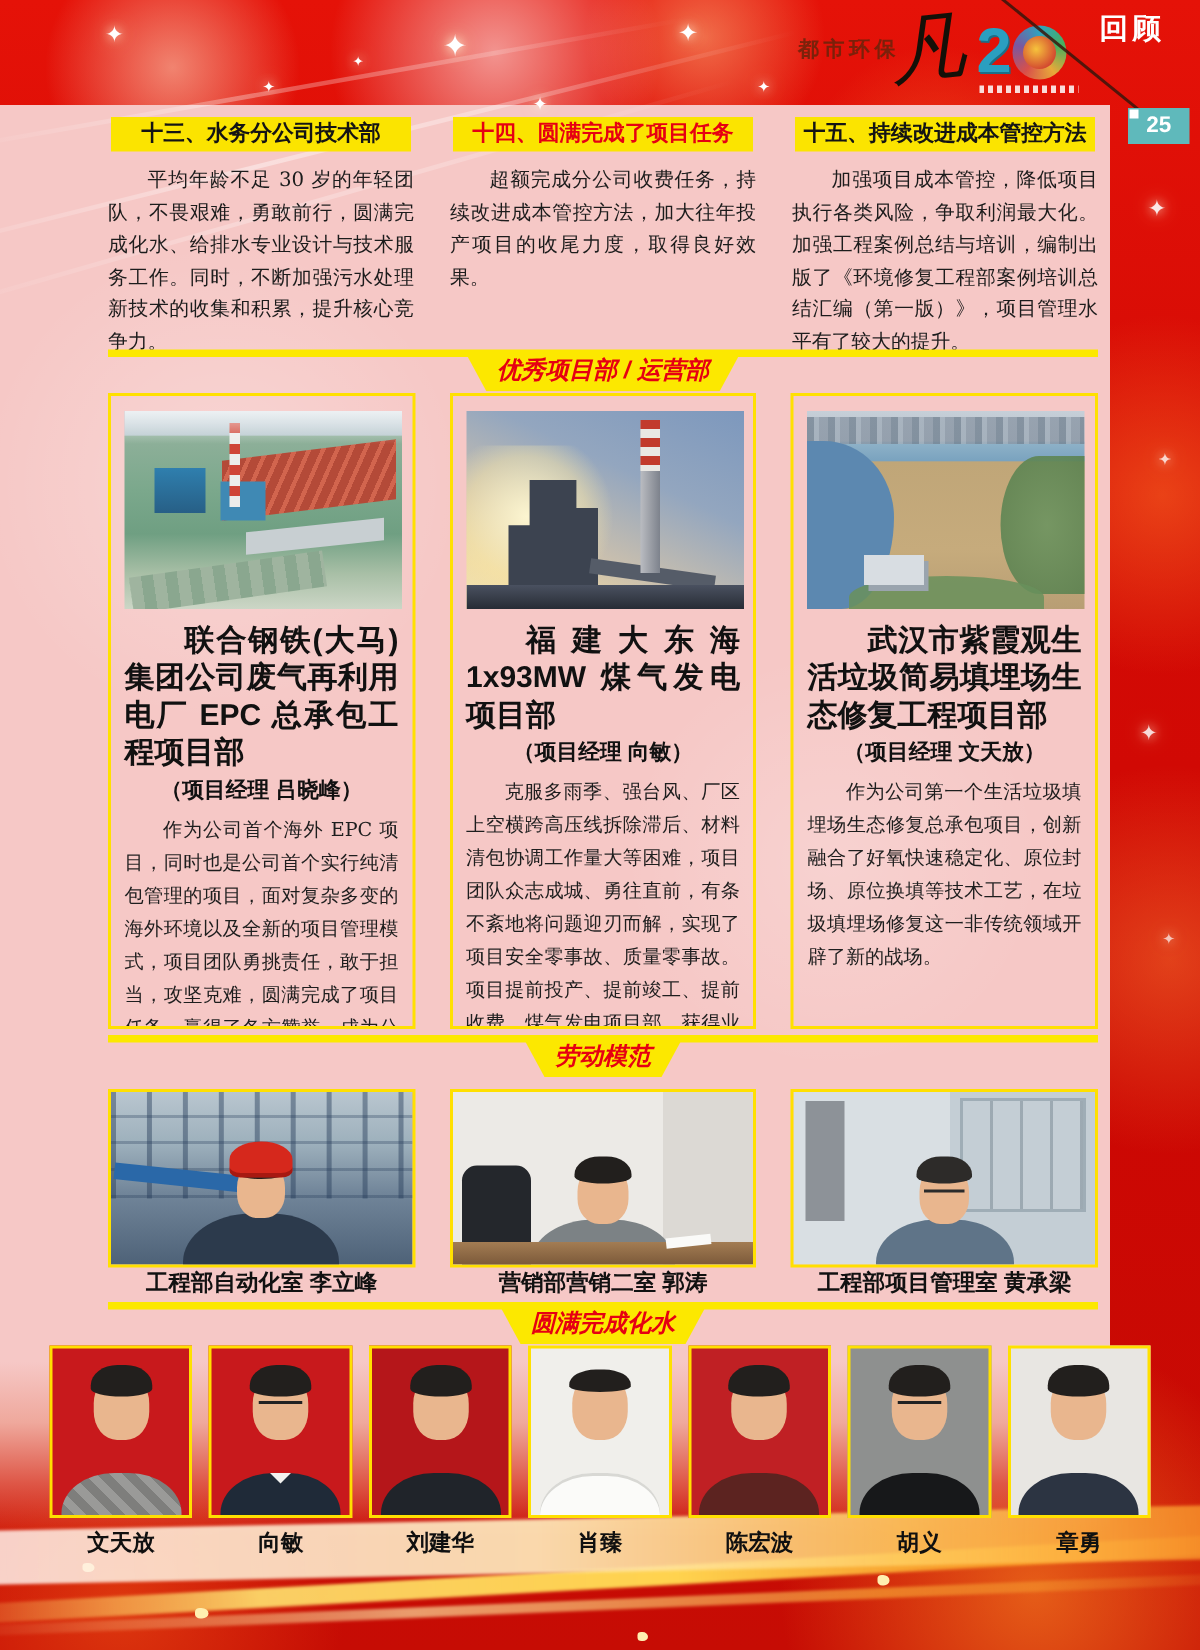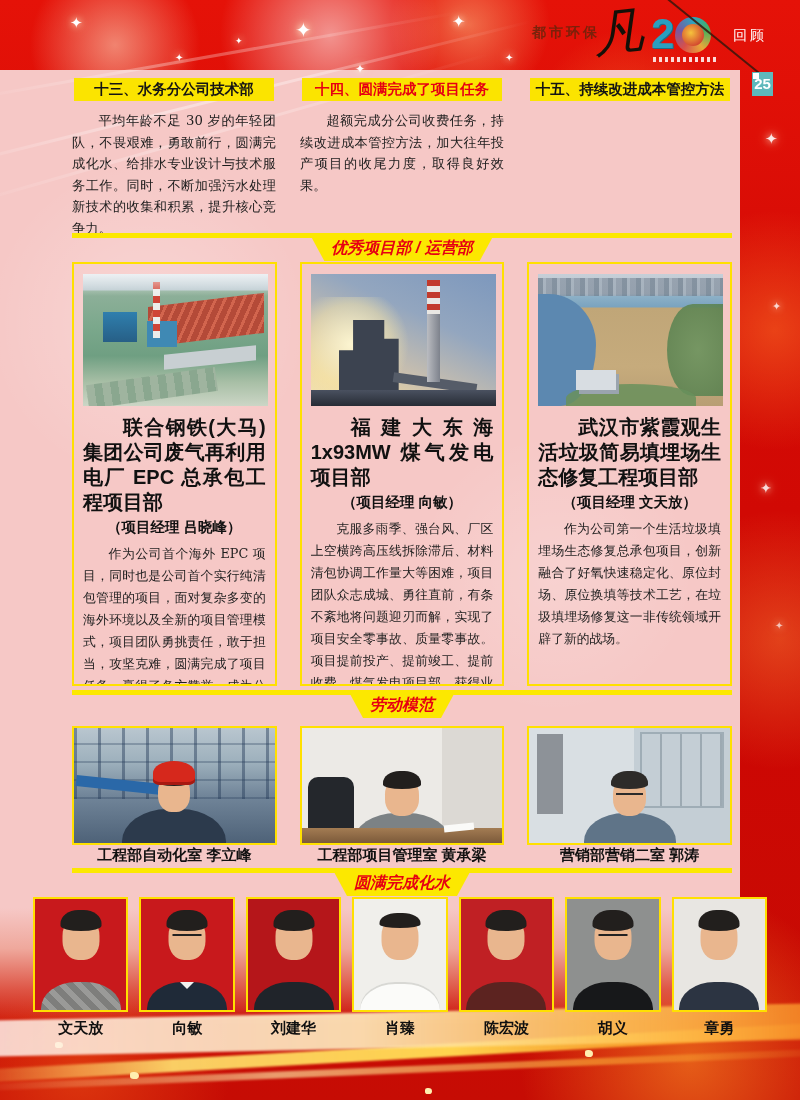--- a/index.html
+++ b/index.html
@@ -32,22 +32,22 @@
   .logo20 { position:absolute; left:651px; top:14px; z-index:5; display:flex; align-items:flex-start; }
   .logo20 .two { font-size:42px; line-height:40px; font-weight:bold; color:#2a9fc0; text-shadow:1px 1px 0 #1c6f88; }
   .logo20 .zero { width:36px; height:36px; margin:3px 0 0 1px; border-radius:50%;
     background:conic-gradient(#2ea3c0,#49b05c,#e8a83a,#d8504a,#7a57a0,#2ea3c0); position:relative; }
   .logo20 .zero::after { content:''; position:absolute; inset:7px; border-radius:50%;
     background:radial-gradient(circle at 40% 40%, #f6c33c, #d2452f 75%); }
   .logo-sub { position:absolute; left:653px; top:57px; width:66px; height:5px; z-index:5; opacity:.85;
     background:repeating-linear-gradient(90deg,#fff 0 3px,transparent 3px 6px); }
   .diag { position:absolute; left:668px; top:-2px; width:118px; height:2px; background:rgba(55,22,12,.85);
     transform:rotate(39deg); transform-origin:0 0; z-index:5; }
-  .review { position:absolute; left:733px; top:27px; font-size:14px; font-weight:normal; color:#fff; letter-spacing:3px; z-index:5; }
-  .page-tab { position:absolute; left:752px; top:72px; width:21px; height:24px; background:#5fb9bb; z-index:6;
+  .review { position:absolute; left:733px; top:6px; font-size:19px; font-weight:bold; color:#fff; letter-spacing:3px; z-index:5; }
+  .page-tab { position:absolute; left:752px; top:72px; width:41px; height:24px; background:#5fb9bb; z-index:6;
     color:#fff; font-size:15px; font-weight:bold; text-align:center; line-height:24px; }
   .page-tab .notch { position:absolute; left:1px; top:1px; width:6px; height:6px; background:#fff; }
 
   
   .pink { position:absolute; left:0; top:70px; width:740px; height:840px; z-index:2;
     background:
       radial-gradient(circle at 20% 30%, rgba(255,255,255,.25), transparent 160px),
       radial-gradient(circle at 75% 60%, rgba(255,255,255,.18), transparent 140px),
       #f6c8c6; }
   .pink-fade { position:absolute; left:0; top:908px; width:740px; height:116px; z-index:2;
@@ -234,20 +234,21 @@
     <div class="dept-col">
       <div class="dept-banner">十三、水务分公司技术部</div>
       <p class="dept-body">平均年龄不足 30 岁的年轻团队，不畏艰难，勇敢前行，圆满完成化水、给排水专业设计与技术服务工作。同时，不断加强污水处理新技术的收集和积累，提升核心竞争力。</p>
     </div>
     <div class="dept-col">
       <div class="dept-banner red-text">十四、圆满完成了项目任务</div>
       <p class="dept-body">超额完成分公司收费任务，持续改进成本管控方法，加大往年投产项目的收尾力度，取得良好效果。</p>
     </div>
     <div class="dept-col">
       <div class="dept-banner">十五、持续改进成本管控方法</div>
+      <p class="dept-body">加强项目成本管控，降低项目执行各类风险，争取利润最大化。加强工程案例总结与培训，编制出版了《环境修复工程部案例培训总结汇编（第一版）》，项目管理水平有了较大的提升。</p>
     </div>
   </div>
 
   <div class="divider div1">
     <div class="line"></div>
     <div class="tag">优秀项目部 / 运营部</div>
   </div>
 
   <div class="cards-row">
     <div class="card">
@@ -324,22 +325,22 @@
           <div class="head">
             <div class="hair"></div>
             <div class="glasses"></div>
           </div>
           <div class="torso"></div>
         </div>
     </div>
   </div>
   <div class="caption-row">
     <div class="caption">工程部自动化室 李立峰</div>
+    <div class="caption">营销部营销二室 郭涛</div>
     <div class="caption">工程部项目管理室 黄承梁</div>
-    <div class="caption">营销部营销二室 郭涛</div>
   </div>
 
   <div class="divider div3">
     <div class="line"></div>
     <div class="tag">圆满完成化水</div>
   </div>
 
   <div class="managers-row">
     <div class="pt pt1">
       <div class="head">

